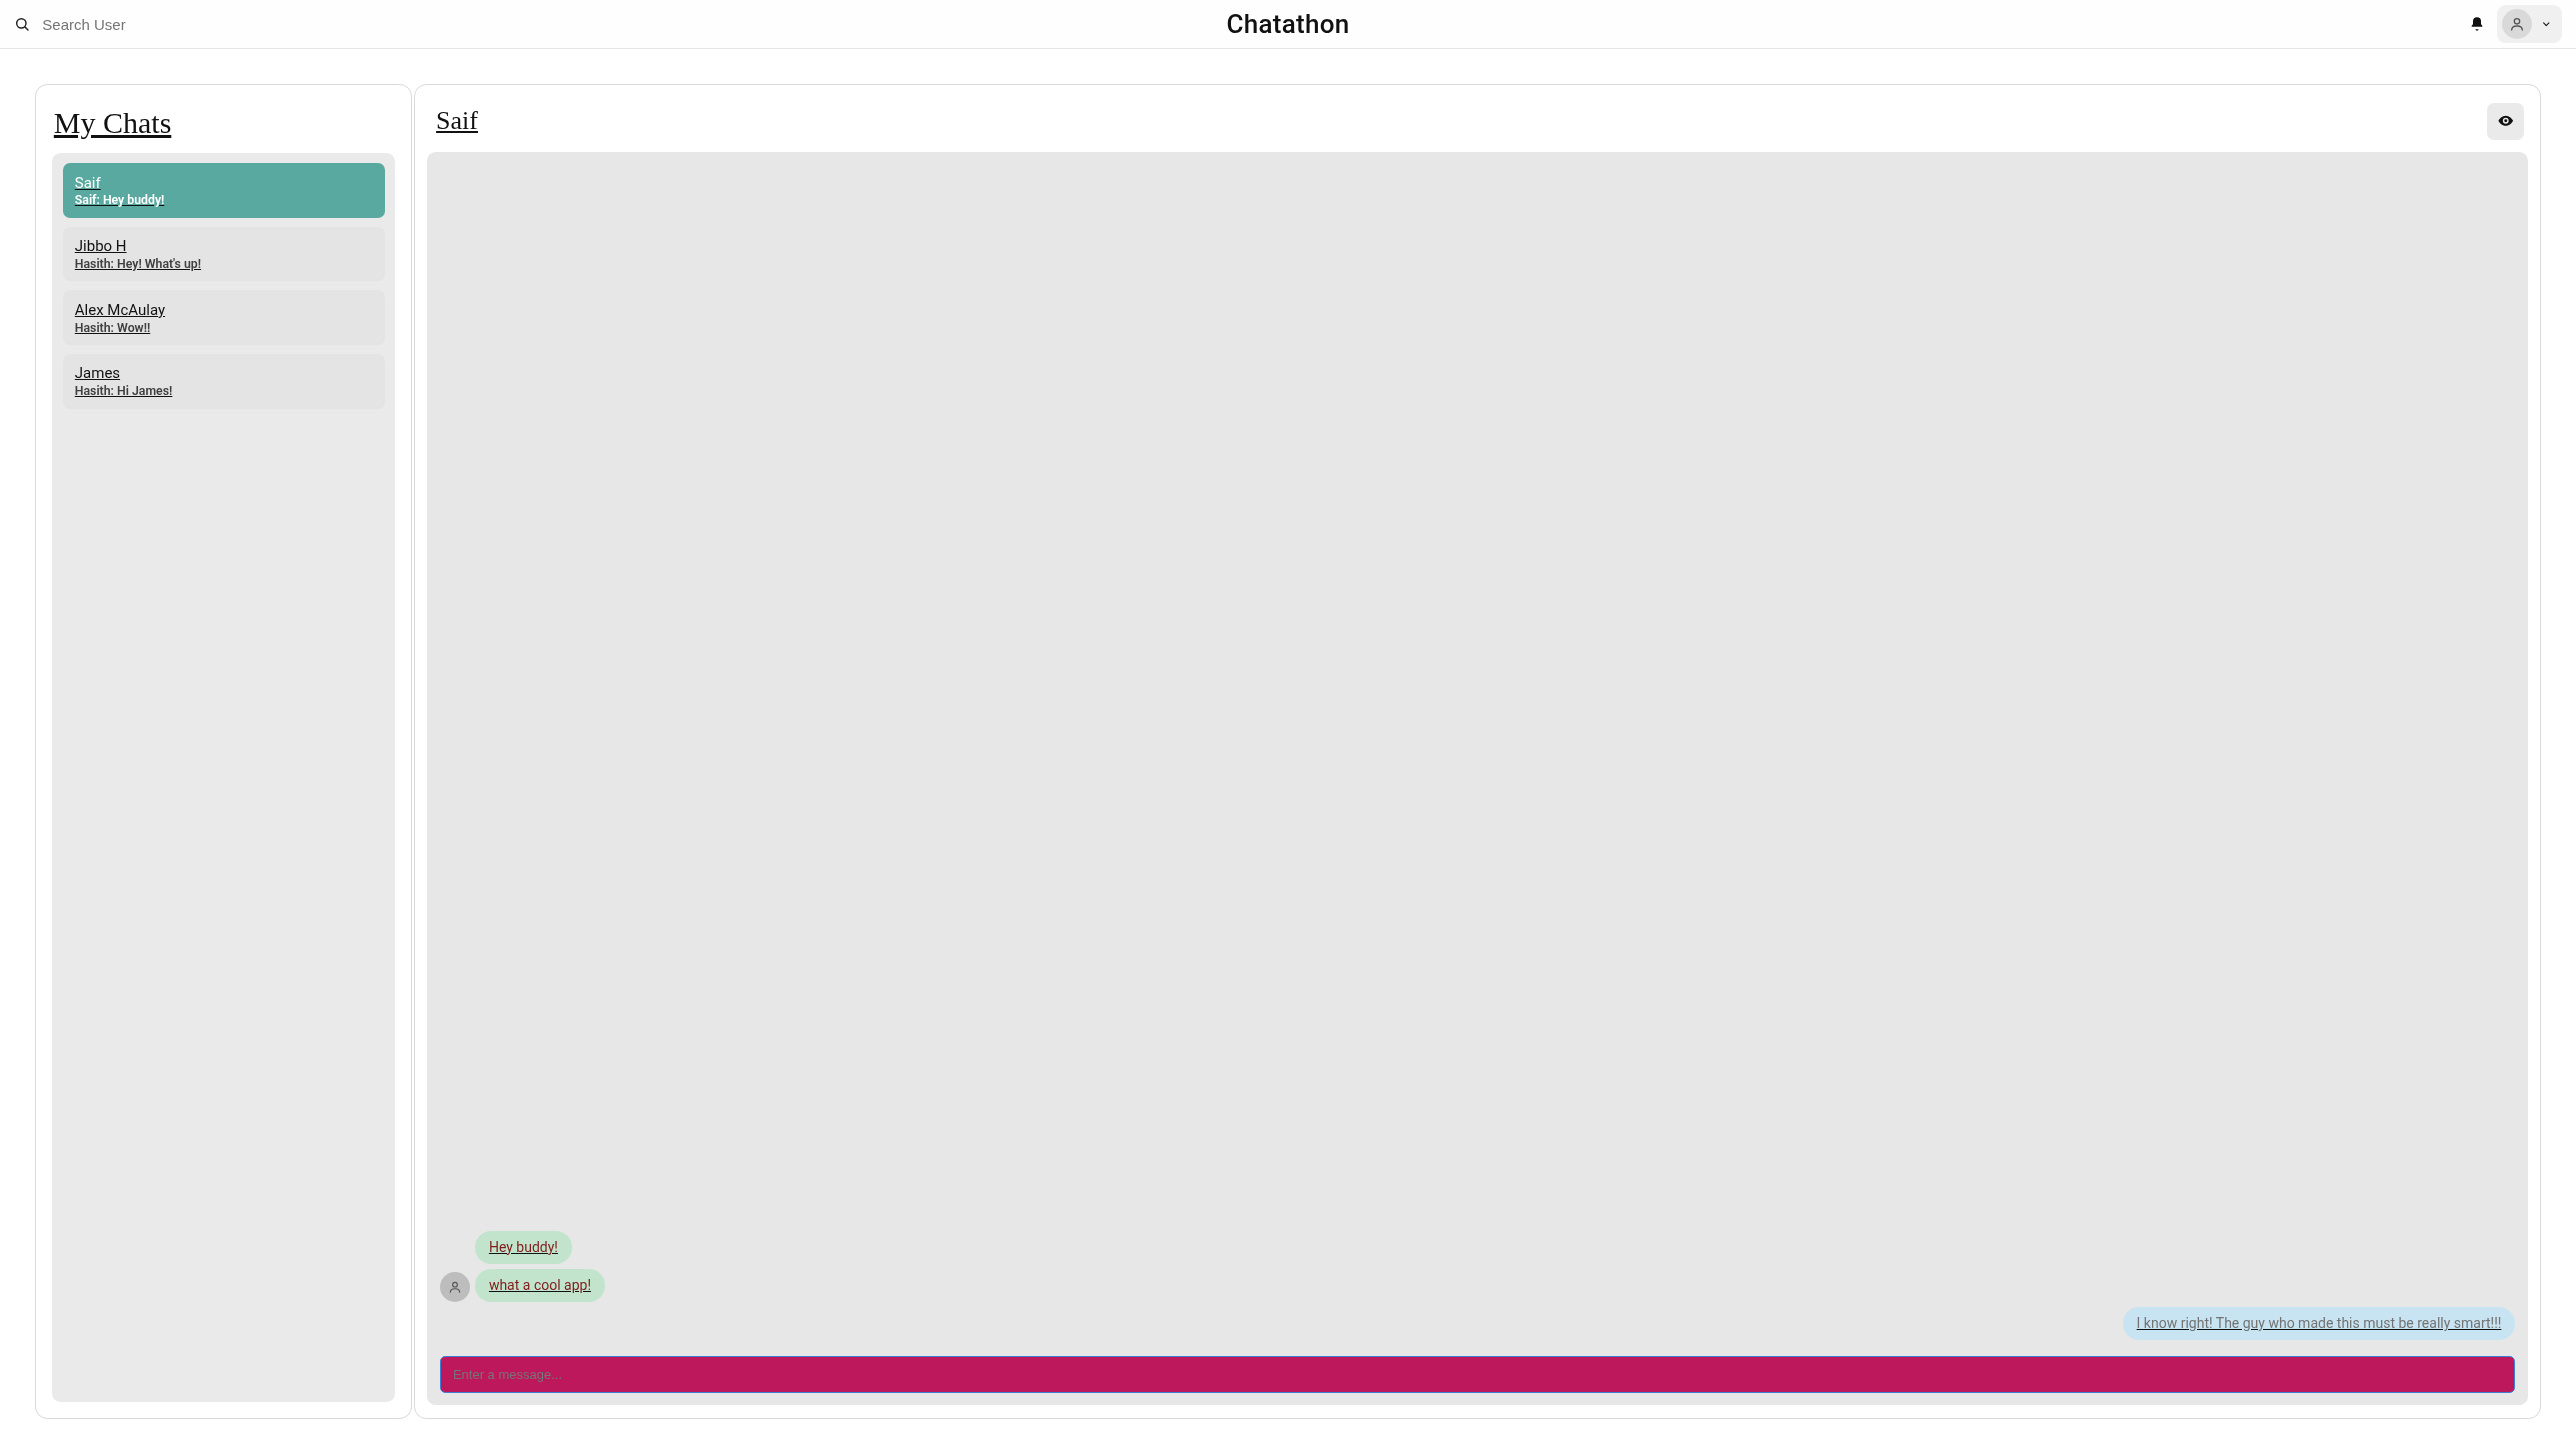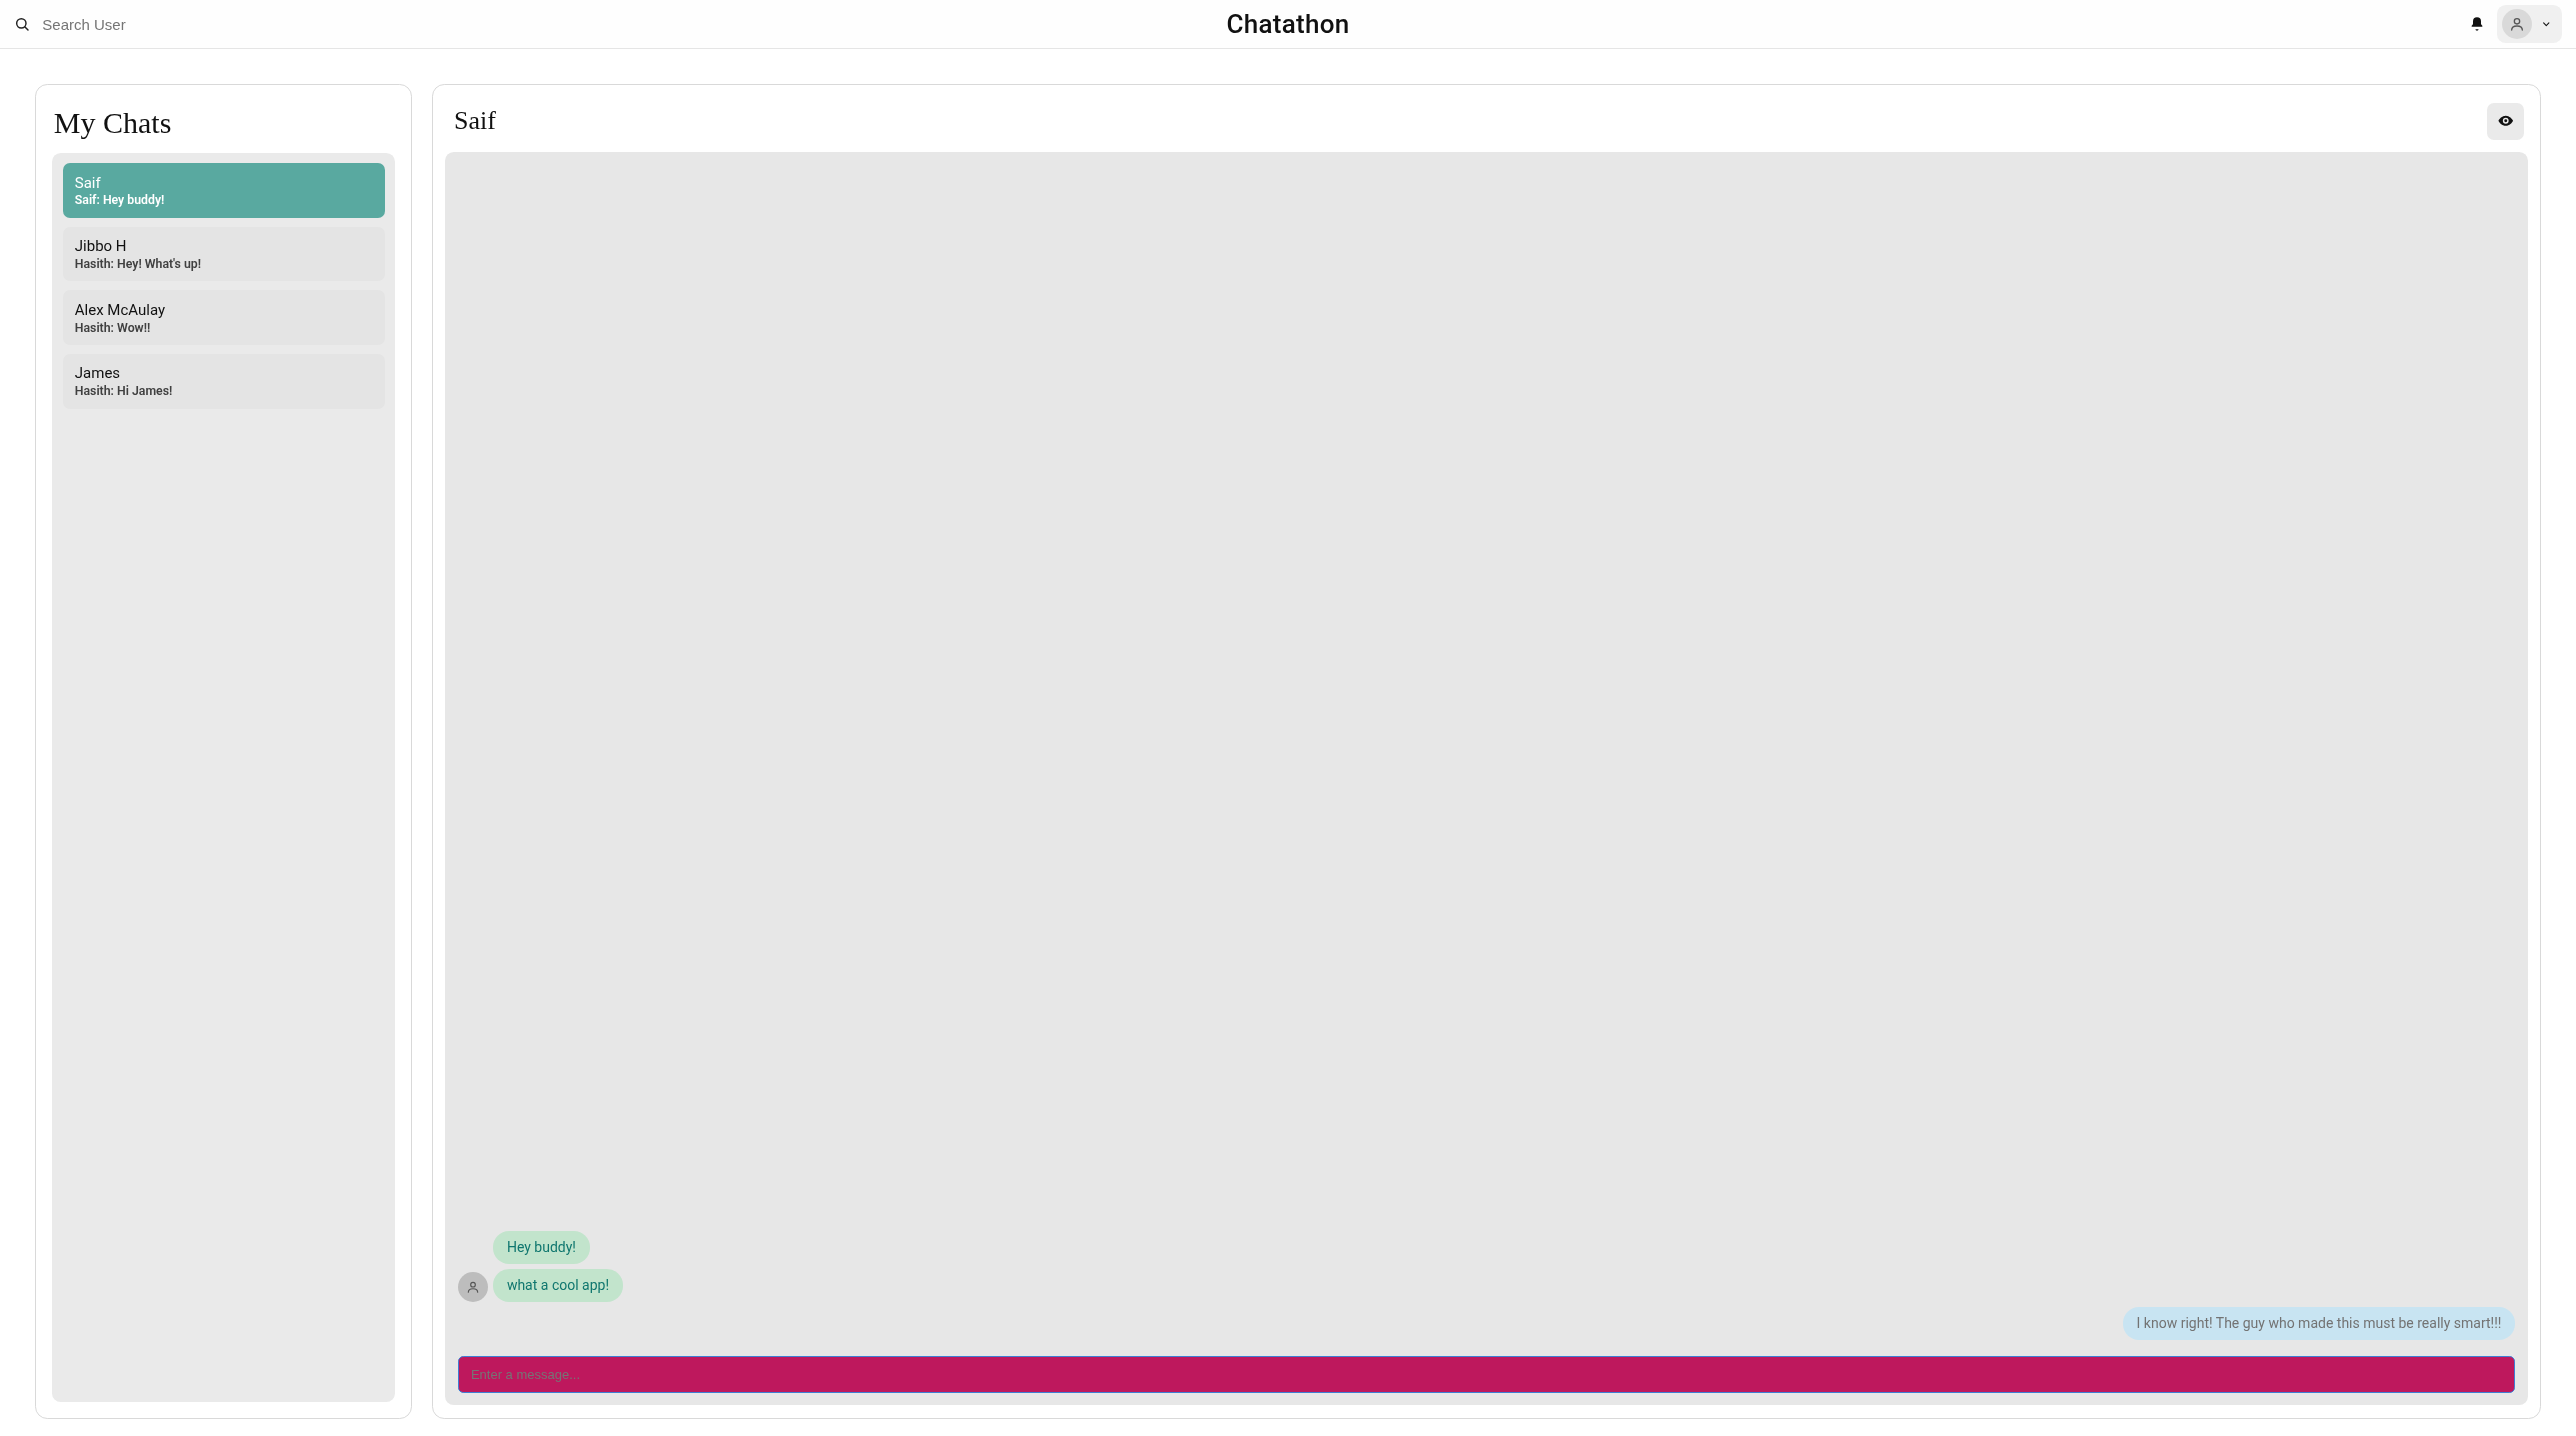--- a/index.html
+++ b/index.html
@@ -63,23 +63,24 @@
     align-items: center;
     justify-content: center;
   }
   .avatar svg { width: 16px; height: 16px; }
   .chevron svg { width: 10.5px; height: 10.5px; }
 
   
   .main {
     flex: 1;
     display: flex;
-    gap: 20px;
+    gap: 2px;
     padding: 35px 35px 17.5px 35px;
     min-height: 0;
+    text-decoration: underline;
   }
 
   .panel {
     border: 0.9px solid #d9d9d9;
     border-radius: 12.3px;
     background: #fff;
     display: flex;
     flex-direction: column;
     overflow: hidden;
   }
@@ -175,21 +176,21 @@
   .msg-avatar svg { width: 14px; height: 14px; }
   .bubble {
     padding: 7px 14px;
     border-radius: 16px;
     font-size: 14px;
     max-width: 70%;
     line-height: 1.35;
   }
   .bubble.other {
     background: #c2e4cc;
-    color: #0f766e;
+    color: #7f1d1d;
   }
   .bubble.me {
     background: #c8e4f2;
     color: #737373;
   }
 
   .composer {
     margin-top: 7px;
   }
   .composer input {

